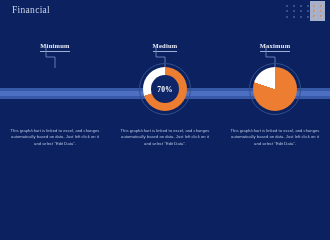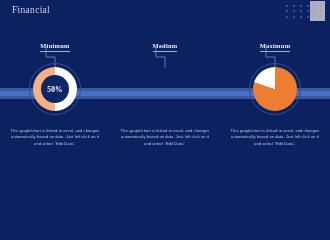--- a/index.html
+++ b/index.html
@@ -165,40 +165,40 @@
 
   <div class="col col-0">
     <div class="cap-wrap">
       <span class="cap">Minimum</span>
     </div>
     <div class="connector">
       <svg width="110" height="24" viewBox="0 0 110 24">
         <path d="M46 1 L46 12 L55 12 L55 23" fill="none" stroke="#7e92c2" stroke-width="0.8"></path>
       </svg>
     </div>
-    <div class="donut-wrap">
-      <div class="donut">
-        <div class="ring-outline"></div>
-        <div class="ring" style="background:conic-gradient(#ffffff 0deg 180deg, #f5b183 180deg 360deg);"></div>
-        <div class="ring-hole">
-          <span class="pct">50%</span>
-        </div>
-      </div>
-    </div>
     <div class="desc">This graph/chart is linked to excel, and changes automatically based on data. Just left click on it and select "Edit Data".</div>
   </div>
 
   <div class="col col-1">
     <div class="cap-wrap">
       <span class="cap">Medium</span>
     </div>
     <div class="connector">
       <svg width="110" height="24" viewBox="0 0 110 24">
         <path d="M46 1 L46 12 L55 12 L55 23" fill="none" stroke="#7e92c2" stroke-width="0.8"></path>
       </svg>
+    </div>
+    <div class="donut-wrap">
+      <div class="donut">
+        <div class="ring-outline"></div>
+        <div class="ring" style="background:conic-gradient(#ed7d31 0deg 252deg, #ffffff 252deg 360deg);"></div>
+        <div class="ring-hole">
+          <span class="pct">70%</span>
+        </div>
+      </div>
     </div>
     <div class="desc">This graph/chart is linked to excel, and changes automatically based on data. Just left click on it and select "Edit Data".</div>
   </div>
 
   <div class="col col-2">
     <div class="cap-wrap">
       <span class="cap">Maximum</span>
     </div>
     <div class="connector">
       <svg width="110" height="24" viewBox="0 0 110 24">

